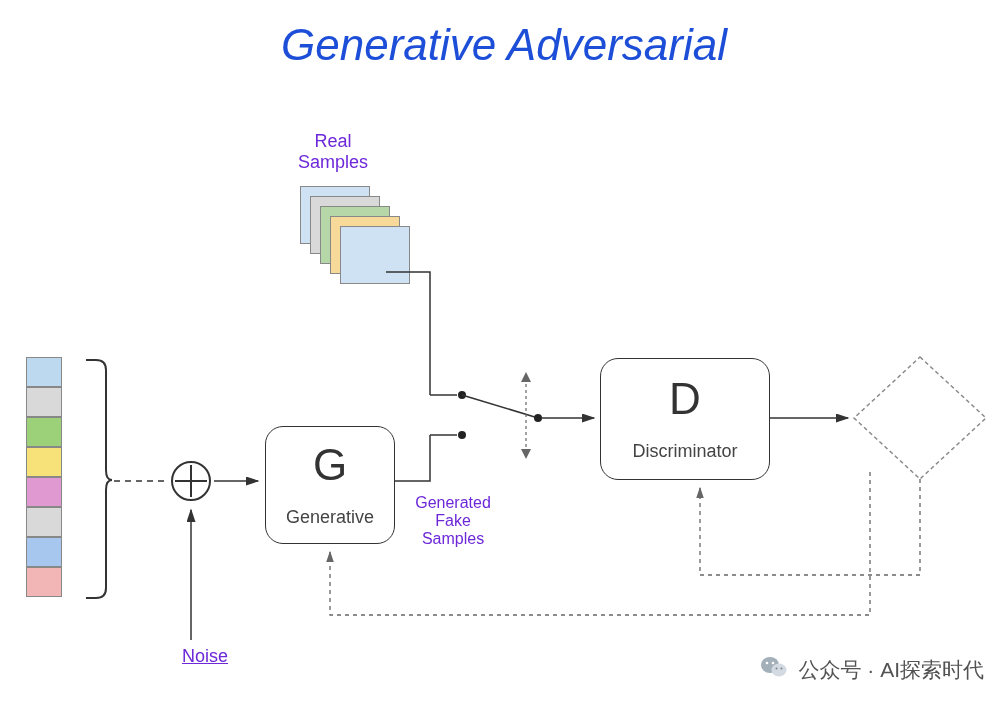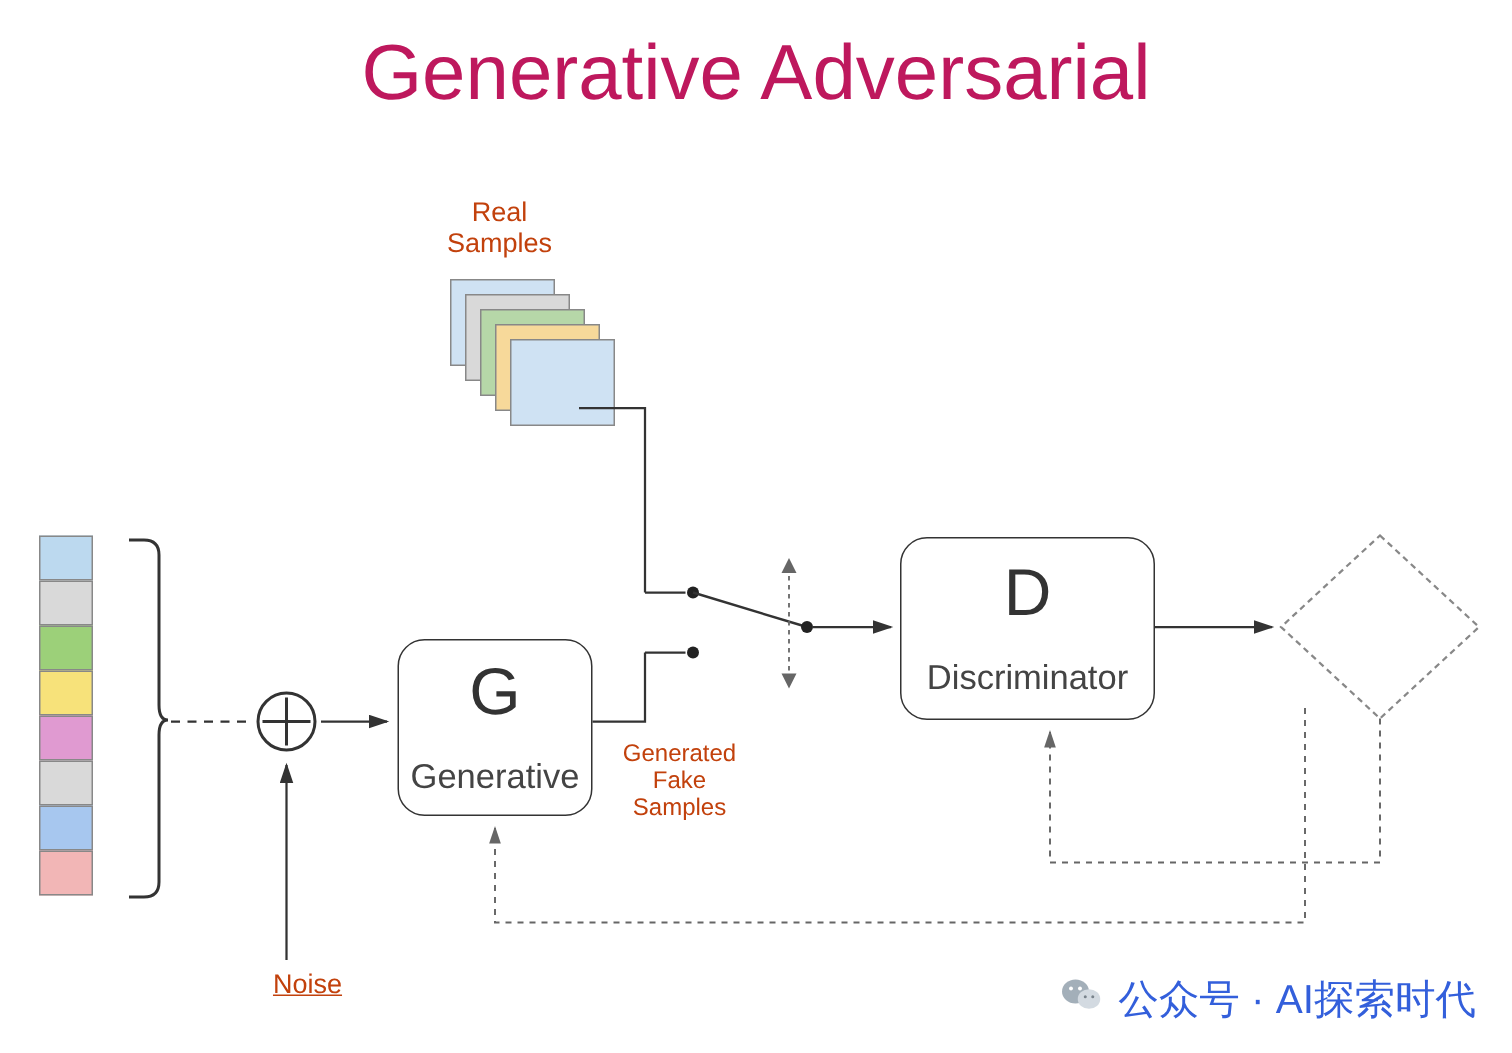--- a/index.html
+++ b/index.html
@@ -1,25 +1,25 @@
 <!DOCTYPE html>
 <html><head>
 <meta charset="utf-8">
 <style>
   * { box-sizing: border-box; }
   html, body { margin: 0; padding: 0; width: 1008px; height: 702px; background: #fff; font-family: Arial, Helvetica, sans-serif; }
   .canvas { position: relative; width: 1008px; height: 702px; }
-  .title { position: absolute; left: 0; right: 0; top: 20px; text-align: center; font-size: 52px; color: #be185d; font-weight: 400; line-height: 1.15; }
-  .label { position: absolute; font-size: 18px; color: #c2410c; text-align: center; }
+  .title { position: absolute; left: 0; right: 0; top: 20px; text-align: center; font-size: 44px; color: #1d4ed8; font-weight: 400; line-height: 1.15; font-style: italic; }
+  .label { position: absolute; font-size: 18px; color: #6d28d9; text-align: center; }
   .small { font-size: 16px; }
   .underline { text-decoration: underline; }
   .node-box { position: absolute; border: 1.5px solid #333; border-radius: 18px; background: #fff; text-align: center; display: flex; flex-direction: column; align-items: center; justify-content: center; }
   .node-big { font-size: 44px; color: #333; line-height: 1; }
-  .node-sub { font-size: 23px; color: #444; margin-top: 20px; }
-  .watermark { position: absolute; color: #1d4ed8; font-size: 27px; display: flex; align-items: center; gap: 10px; opacity: .9; }
+  .node-sub { font-size: 18px; color: #444; margin-top: 20px; }
+  .watermark { position: absolute; color: #404040; font-size: 21px; display: flex; align-items: center; gap: 10px; opacity: .9; }
   svg.layer { position: absolute; left: 0; top: 0; width: 1008px; height: 702px; pointer-events: none; }
 </style>
 </head>
 <body>
 
 <div class="canvas">
   <div class="title">
     <span>Generative Adversarial</span><br>
   </div>
 

